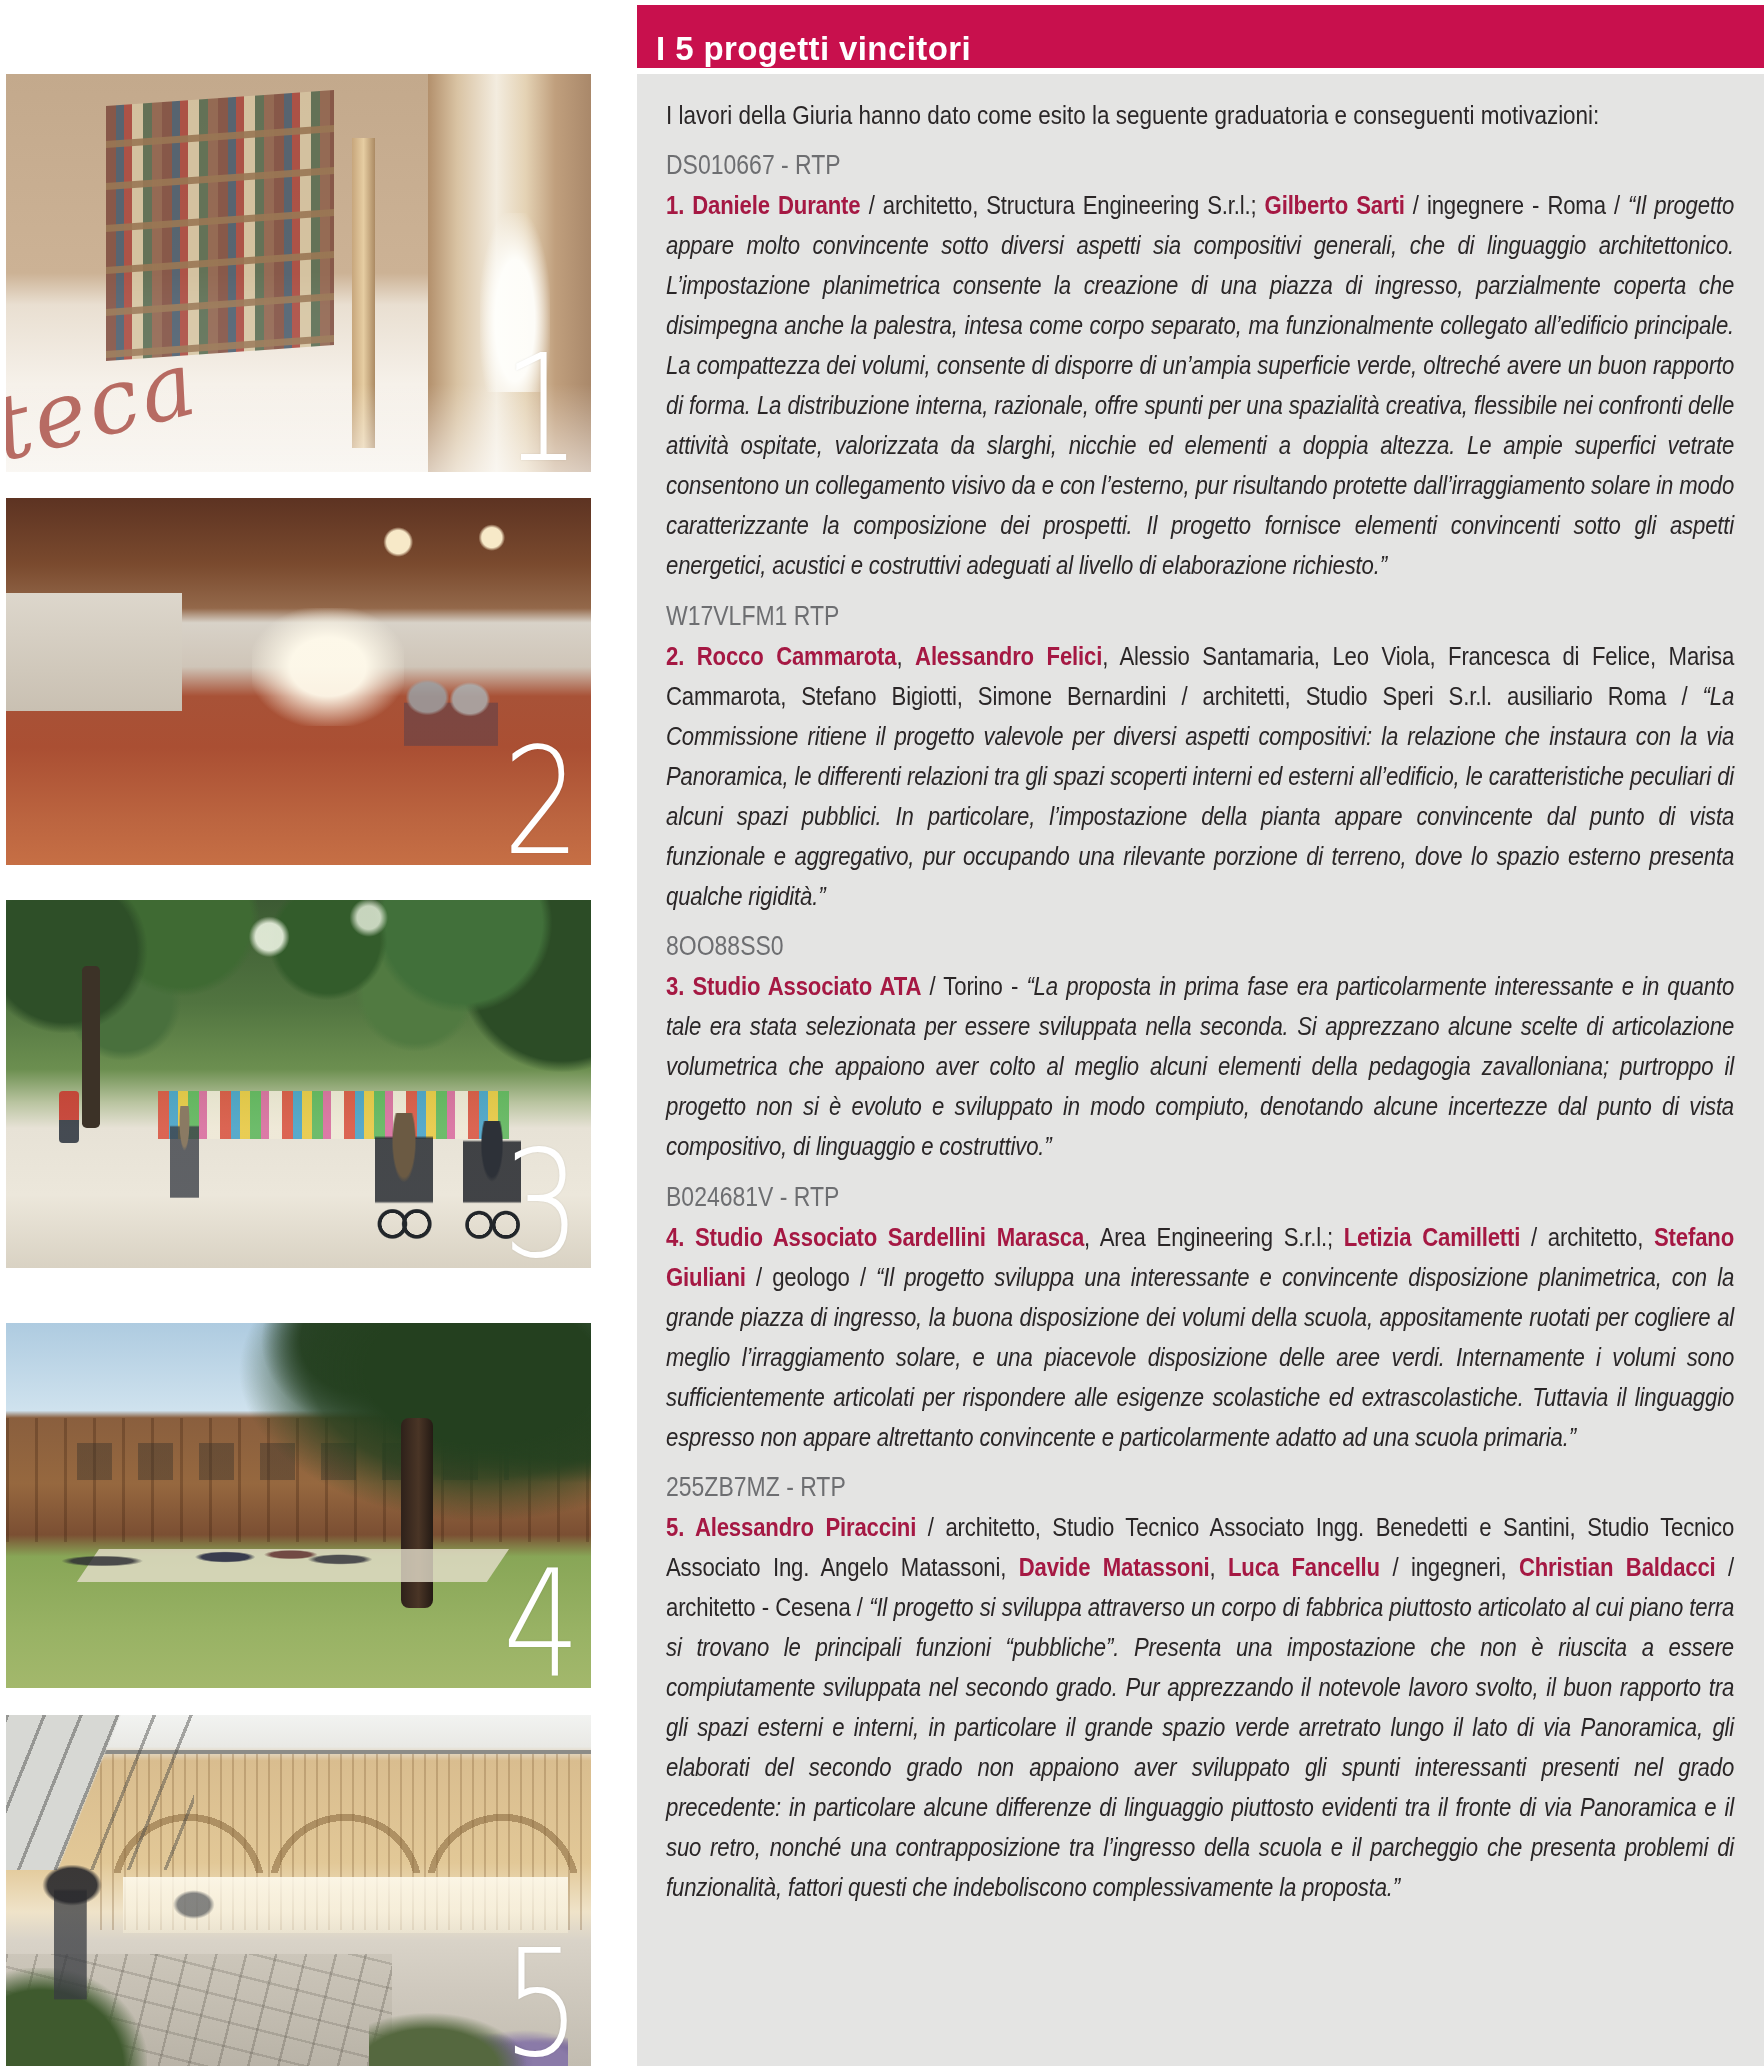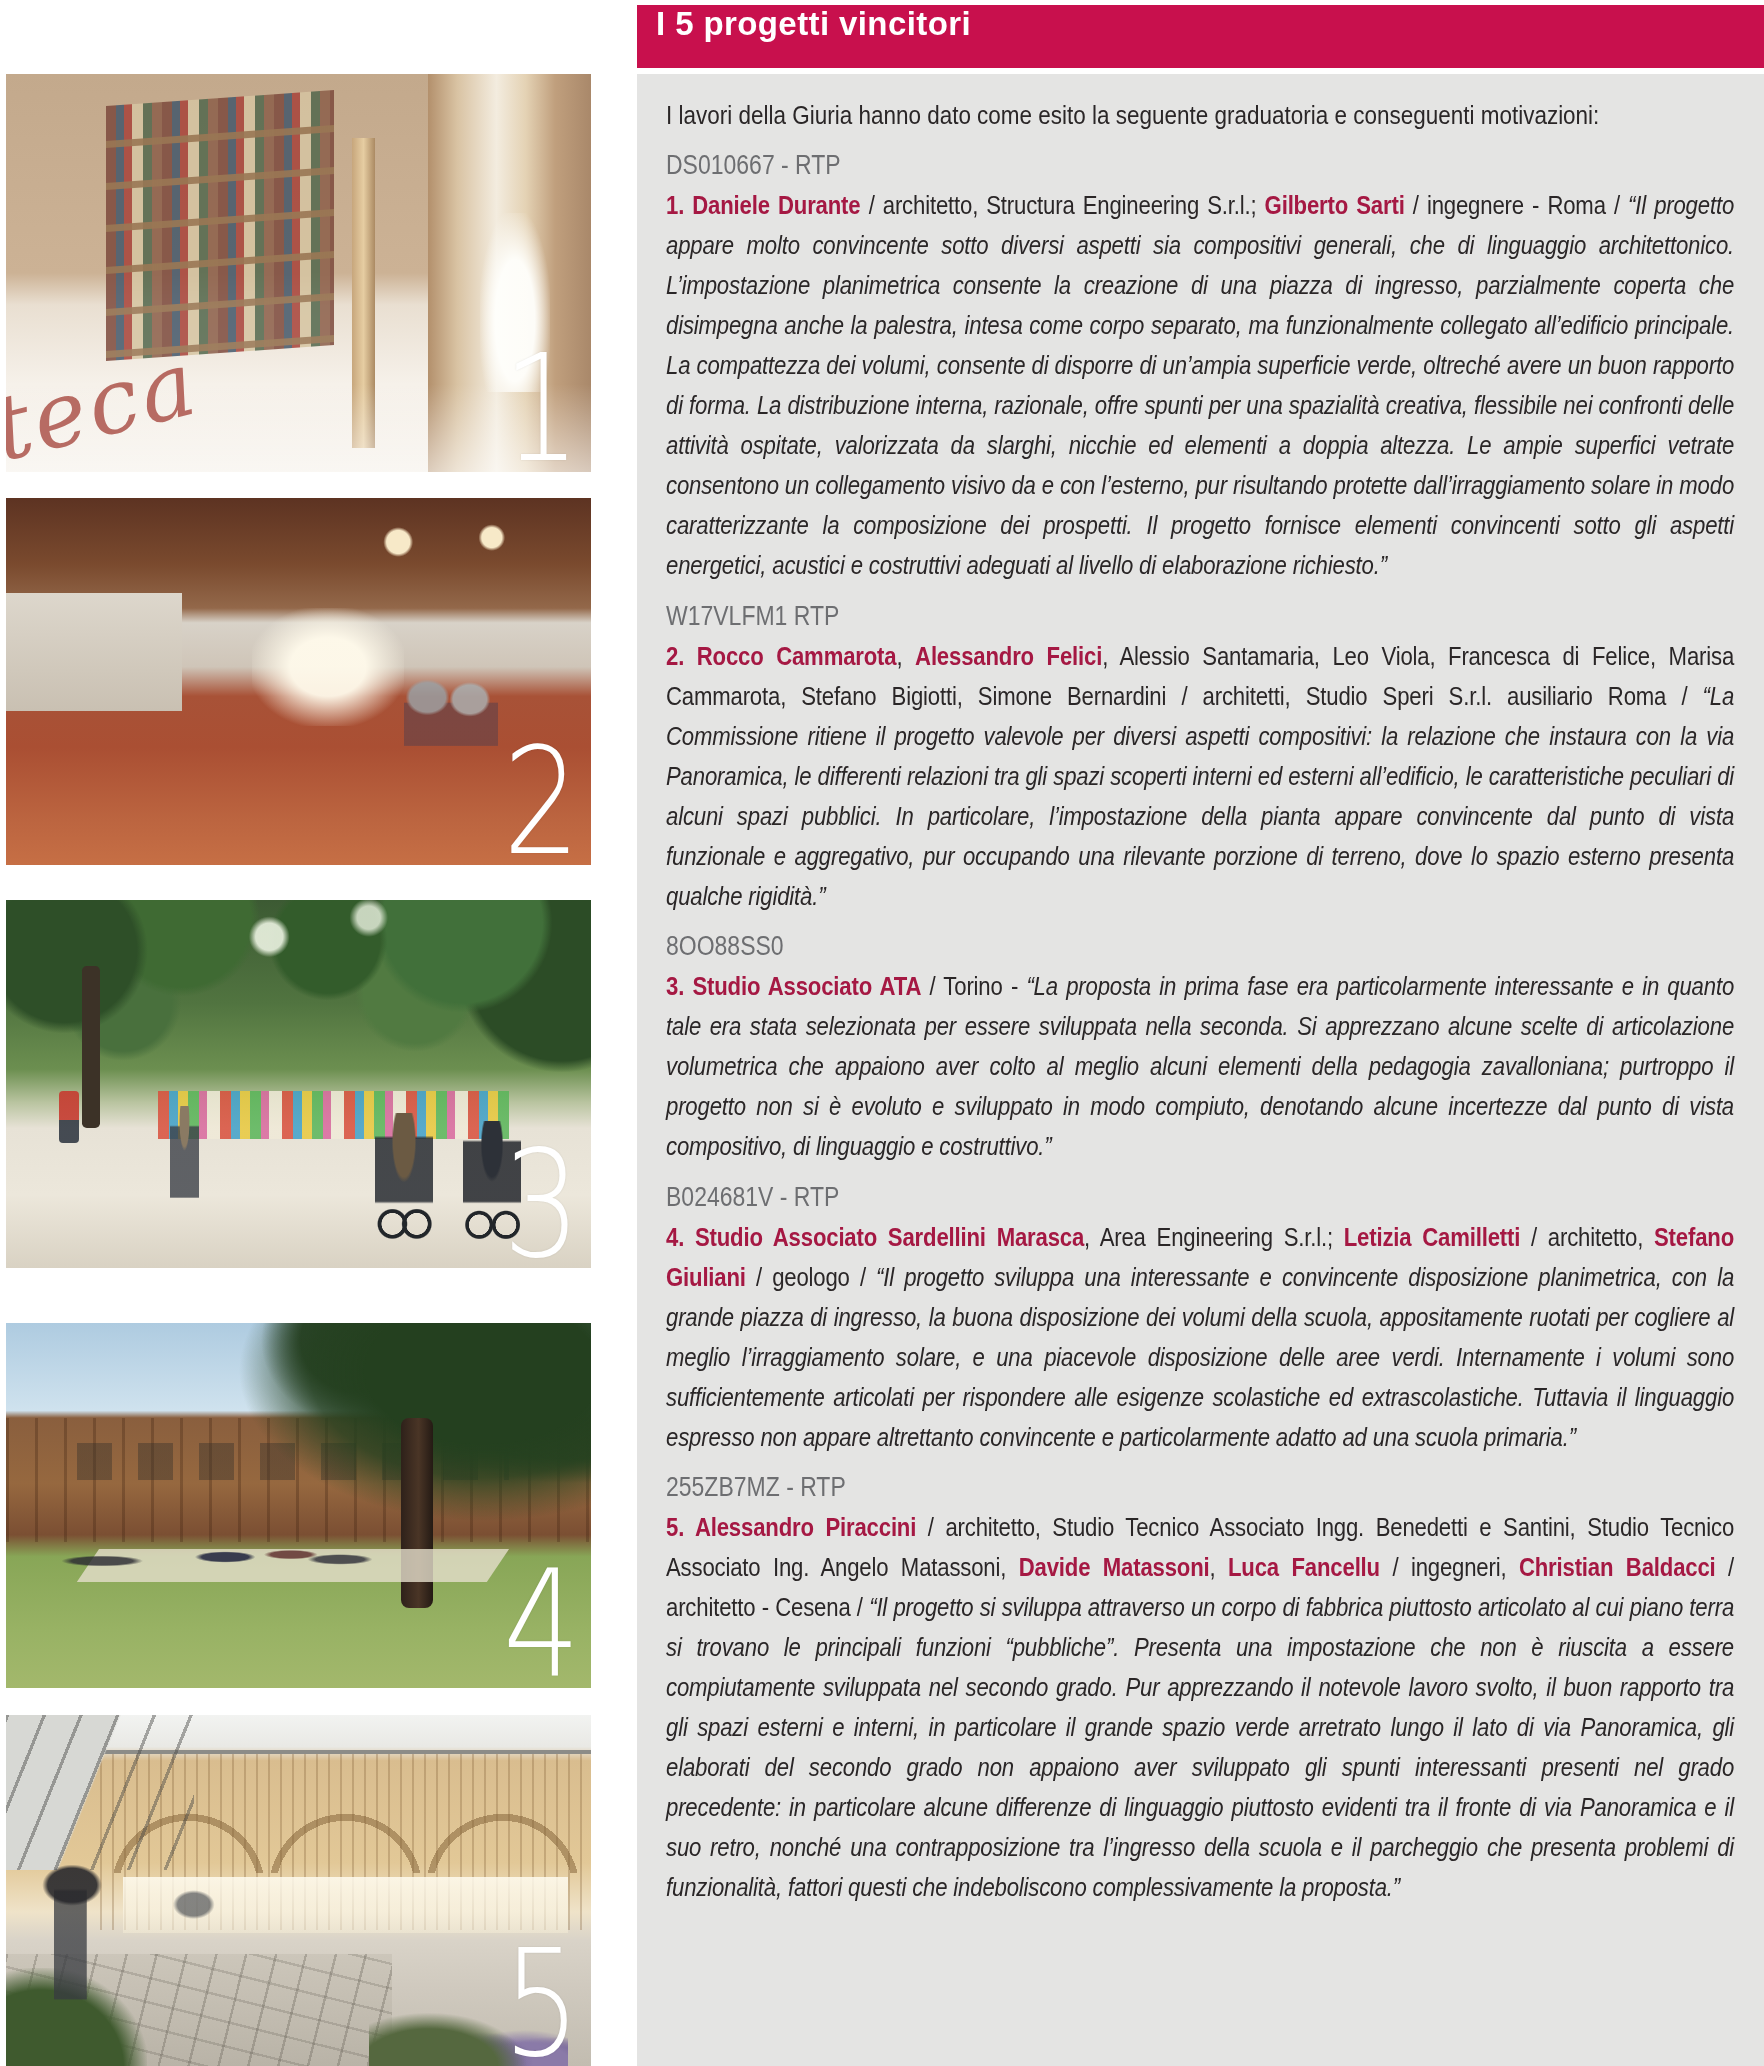--- a/index.html
+++ b/index.html
@@ -142,21 +142,21 @@
      radial-gradient(ellipse at 92% 92%,#6d5d90 0 14%,transparent 24%);}
   .p5-people{left:4%;bottom:14%;width:40%;height:46%;
     background:
      radial-gradient(ellipse at 18% 18%,rgba(40,40,44,.9) 0 9%,transparent 11%),
      linear-gradient(180deg,transparent 20%,rgba(55,58,64,.75) 22% 88%,transparent 89%) no-repeat 12% 0/14% 100%,
      radial-gradient(ellipse at 70% 30%,rgba(70,74,80,.65) 0 7%,transparent 9%);}
 
   
   .panel-header{
     position:absolute;left:637px;top:4.8px;width:1128px;height:63px;
-    background:var(--accent);color:#ffffff;display:flex;align-items:flex-start;
+    background:var(--accent);color:#ffffff;display:flex;align-items:flex-end;
     padding-left:19px;font-size:33px;font-weight:700;letter-spacing:0.4px;
   }
   .panel-body{
     position:absolute;left:637px;top:74px;width:1128px;height:1992px;
     background:var(--panel-bg);padding:21px 0 0 29px;overflow:hidden;
   }
   .content{width:1254px;transform:scaleX(.8517);transform-origin:0 0;}
   .intro{font-size:26.4px;line-height:40px;text-align:justify;color:var(--text-color);}
   .code{font-size:27px;line-height:40px;color:var(--code-color);margin-top:10.4px;}
   .entry{font-size:26px;line-height:40px;text-align:justify;color:var(--text-color);letter-spacing:-0.2px;}

